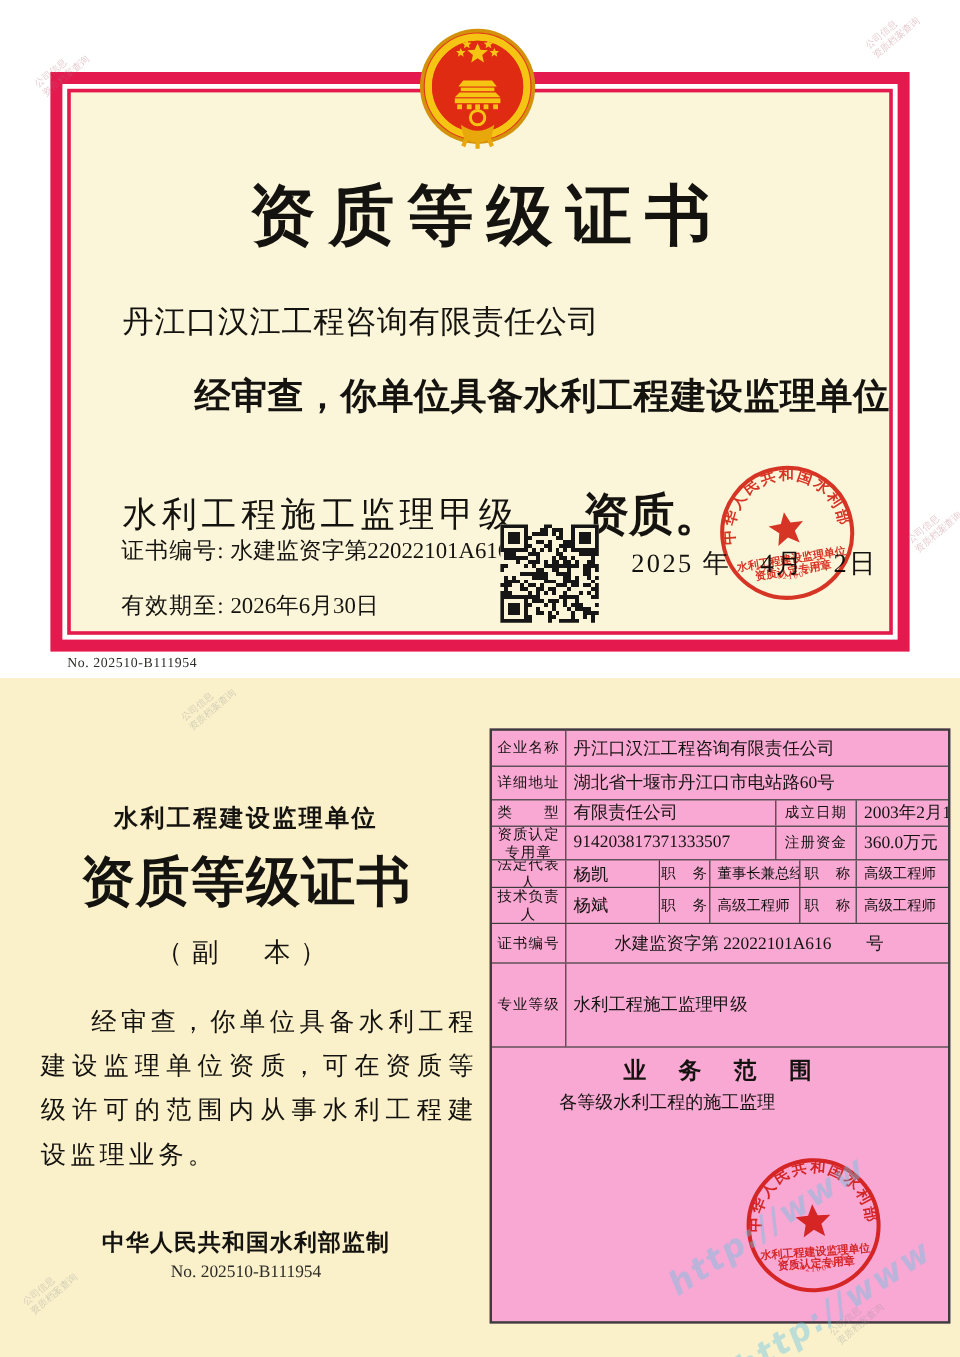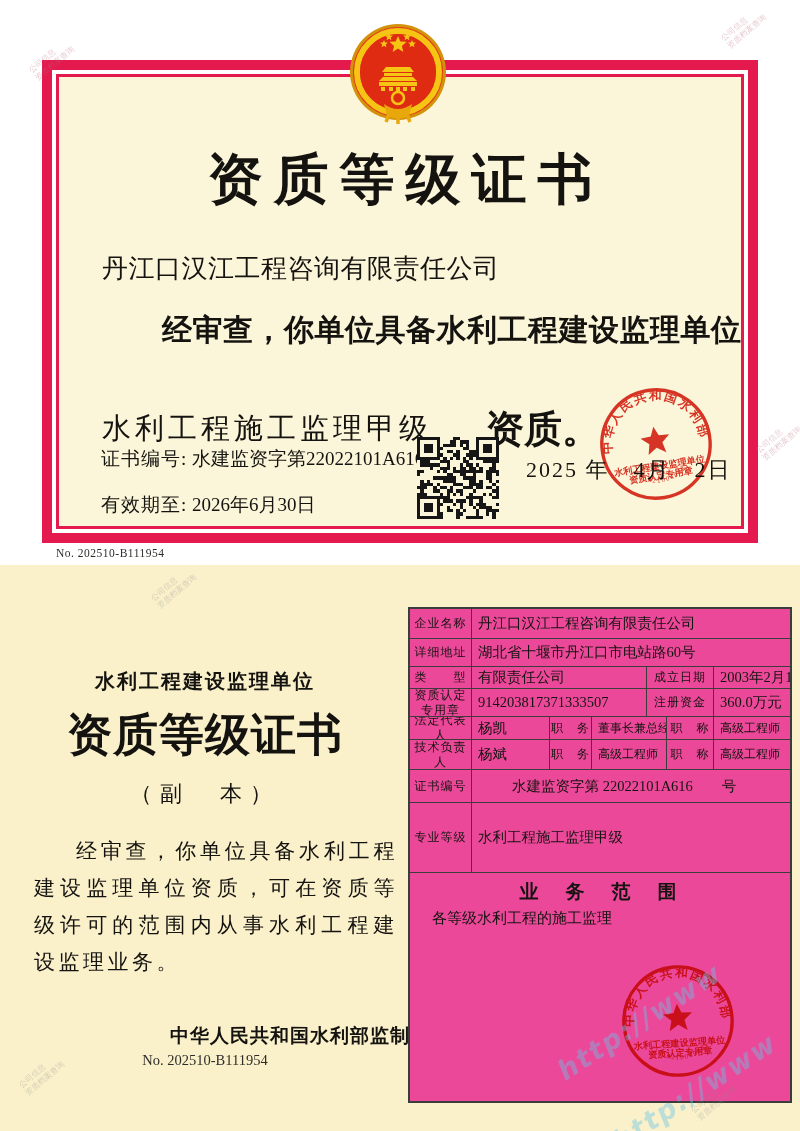--- a/index.html
+++ b/index.html
@@ -28,41 +28,41 @@
   .seal2{left:620px;top:963px;transform:rotate(-4deg);}
   
   .emblem{left:348px;top:22px;width:100px;height:104px;}
   
   .p2-bg{left:0;top:565px;width:800px;height:566px;background:#FAF1CB;}
   .p2-h-small{left:0;top:668px;width:410px;text-align:center;font-size:20px;font-weight:bold;letter-spacing:2px;}
   .p2-h-big{left:0;top:705px;width:410px;text-align:center;font-size:45px;font-weight:bold;letter-spacing:1px;}
   .p2-copy{left:0;top:779px;width:410px;text-align:center;font-size:22px;letter-spacing:8px;}
   .p2-para{left:34px;top:833px;width:364px;font-size:21px;line-height:37px;letter-spacing:3.5px;
            text-align:justify;text-indent:2em;}
-  .p2-issuer{left:0;top:1023px;width:410px;text-align:right;font-size:19px;font-weight:bold;letter-spacing:1px;}
+  .p2-issuer{left:0;top:1023px;width:410px;text-align:center;font-size:19px;font-weight:bold;letter-spacing:1px;}
   .p2-serial{left:0;top:1052px;width:410px;text-align:center;font-size:14.5px;color:#2e2c28;}
   .p2-date{left:600px;top:1036px;font-size:18px;letter-spacing:1px;}
   
   .table{left:408px;top:607px;width:384px;height:496px;border:2px solid #3c3c3c;box-sizing:border-box;
-         display:flex;flex-direction:column;background:#ec4899;}
+         display:flex;flex-direction:column;background:#f9a8d4;}
   .trow{display:flex;flex-direction:row;border-bottom:1px solid #3c3c3c;box-sizing:border-box;flex:0 0 auto;}
   .trow:last-child{border-bottom:none;}
   .cell{border-right:1px solid #3c3c3c;box-sizing:border-box;display:flex;align-items:center;overflow:hidden;}
   .cell:last-child{border-right:none;}
   .tl{width:62px;font-size:12px;letter-spacing:1px;justify-content:center;text-align:center;line-height:1.25;
       flex:0 0 auto;padding:0 1px;}
   .tv{font-size:14.5px;padding-left:6px;white-space:nowrap;flex:0 0 auto;}
   .tv-sm{font-size:12px;}
   .grow{flex:1 1 auto !important;}
   .h30{height:30px}.h28{height:28px}.h22{height:22px}.h23{height:23px}.h29{height:29px}
   .h33{height:33px}.h70{height:70px}.h169{height:169px;flex-direction:column !important;align-items:stretch;}
   .w78{width:78px}.w42{width:42px}.w75{width:75px}.w47{width:47px}
   .w175{width:175px}.w67{width:67px}.w123{width:123px}.w63{width:63px}
   .scope-head{text-align:center;font-size:19px;font-weight:bold;letter-spacing:4px;padding-top:6px;}
-  .scope-text{font-size:15px;padding:4px 0 0 22px;}
+  .scope-text{font-size:15px;padding:4px 0 0 22px;margin-left:34px;}
   
   .wm{pointer-events:none;white-space:pre;line-height:1.25;}
   .wm-corner{font-size:8px;color:rgba(185,110,125,0.38);transform:rotate(-40deg);font-family:"DejaVu Sans",sans-serif;}
   .wm-gray{color:rgba(140,140,140,0.35);}
   .wm-blue{font-size:27px;font-weight:bold;font-style:italic;color:rgba(105,195,228,0.42);
            transform:rotate(-33deg);font-family:"DejaVu Sans",sans-serif;letter-spacing:2px;}
   .seal-line{font-weight:bold;}
 </style>
 </head>
 <body>

